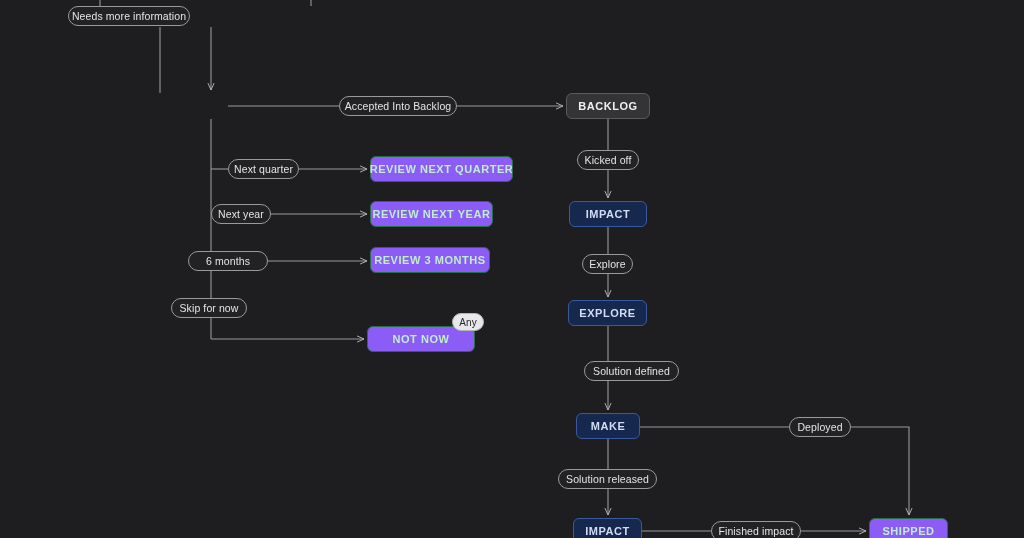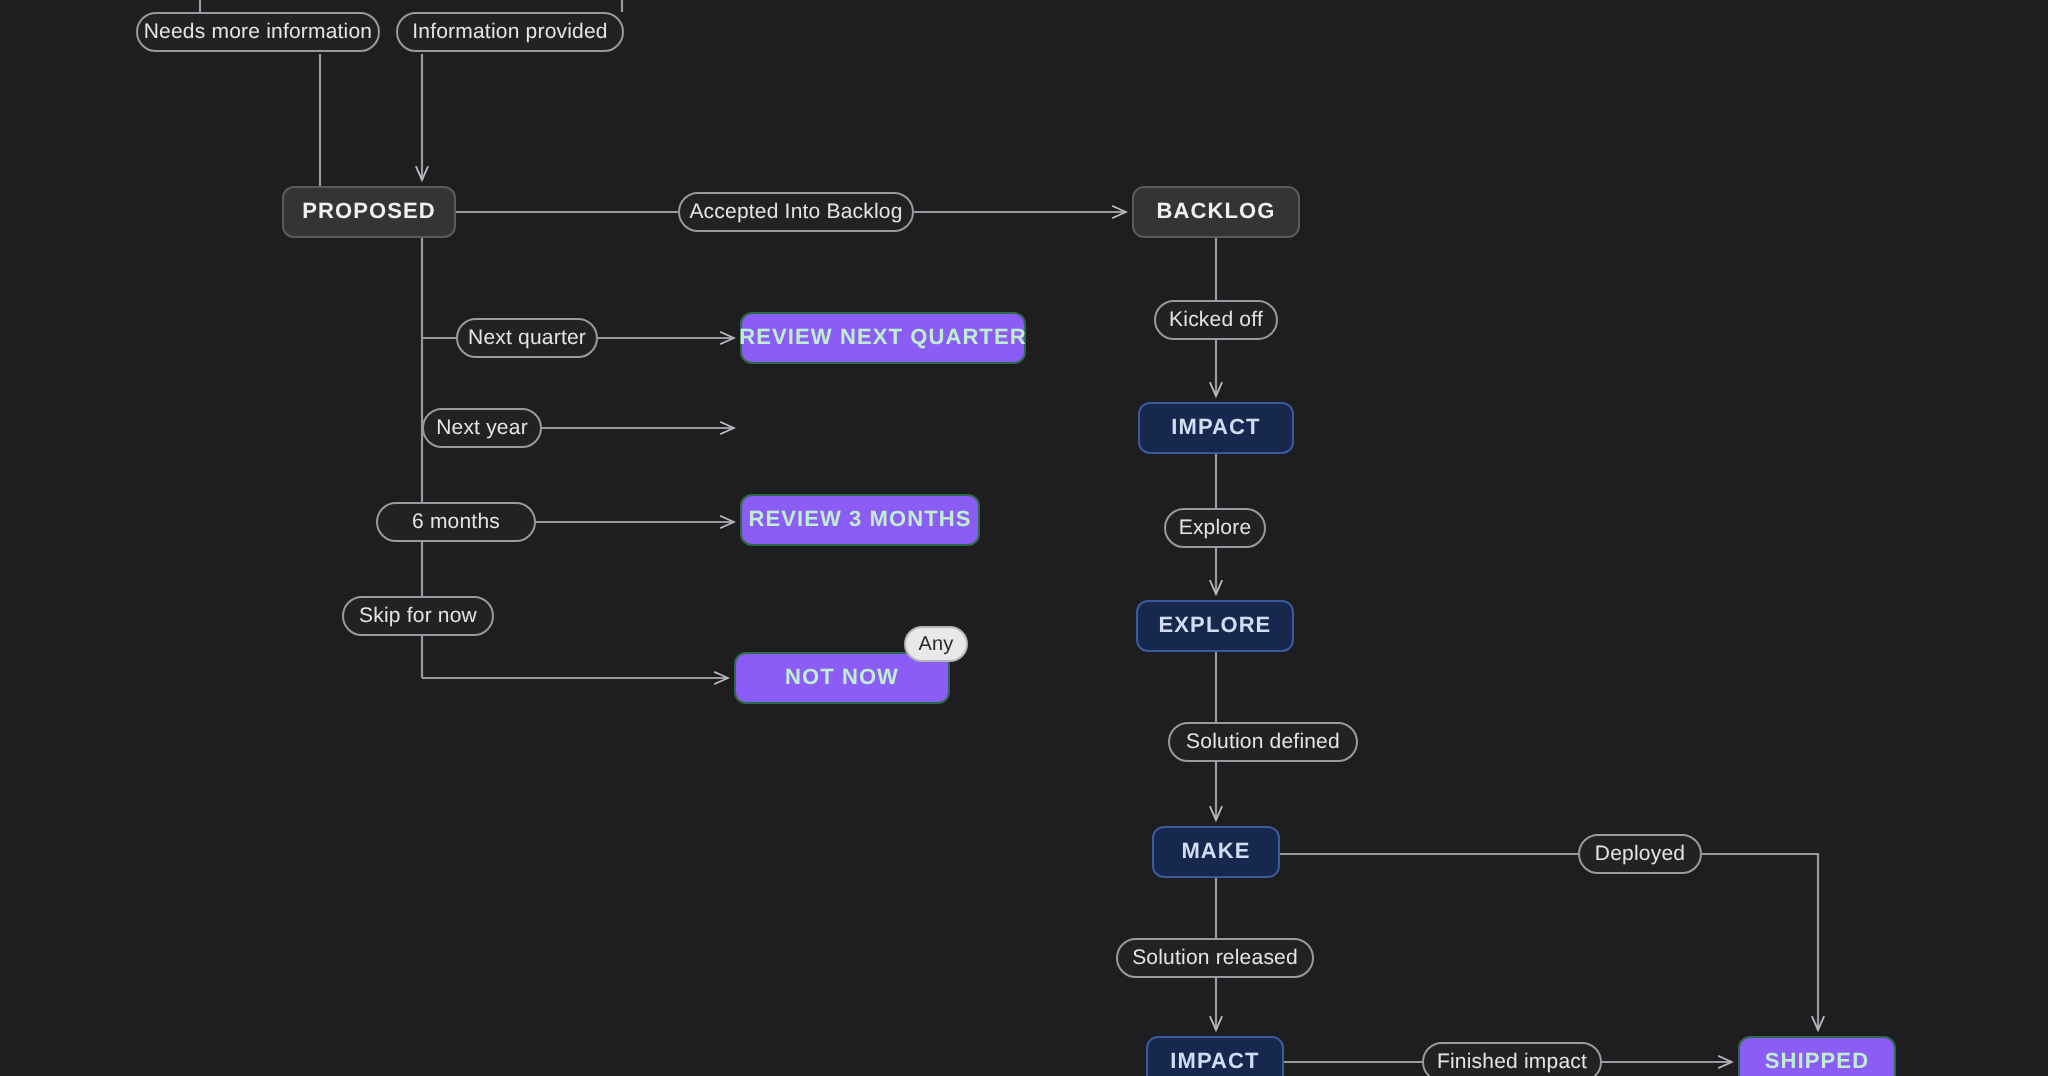--- a/index.html
+++ b/index.html
@@ -82,44 +82,43 @@
       <path d="M 851 427 L 909 427 L 909 515" marker-end="url(#arrow)"></path>
 
       <path d="M 608 439 L 608 469"></path>
       <path d="M 608 489 L 608 515" marker-end="url(#arrow)"></path>
 
       <path d="M 642 531 L 711 531"></path>
       <path d="M 801 531 L 866 531" marker-end="url(#arrow)"></path>
     </g>
   </svg>
 
-  <div class="node state-grey" style="left:141px;top:93px;width:87px;height:26px;">PROPOSED</div>
 
   <div class="node state-grey" style="left:566px;top:93px;width:84px;height:26px;">BACKLOG</div>
 
   <div class="node state-green" style="left:370px;top:156px;width:143px;height:26px;">REVIEW NEXT QUARTER</div>
 
+  <div class="node state-green" style="left:370px;top:201px;width:123px;height:26px;">REVIEW NEXT YEAR</div>
 
   <div class="node state-green" style="left:370px;top:247px;width:120px;height:26px;">REVIEW 3 MONTHS</div>
 
   <div class="node state-green" style="left:367px;top:326px;width:108px;height:26px;">NOT NOW</div>
 
   <div class="node state-blue" style="left:569px;top:201px;width:78px;height:26px;">IMPACT</div>
 
   <div class="node state-blue" style="left:568px;top:300px;width:79px;height:26px;">EXPLORE</div>
 
   <div class="node state-blue" style="left:576px;top:413px;width:64px;height:26px;">MAKE</div>
 
   <div class="node state-blue" style="left:573px;top:518px;width:69px;height:26px;">IMPACT</div>
 
   <div class="node state-green" style="left:869px;top:518px;width:79px;height:26px;">SHIPPED</div>
 
   <div class="pill" style="left:68px;top:6px;width:122px;">Needs more information</div>
 
-  <div class="pill" style="left:198px;top:6px;width:114px;">Information provided</div>
 
   <div class="pill" style="left:339px;top:96px;width:118px;">Accepted Into Backlog</div>
 
   <div class="pill" style="left:228px;top:159px;width:71px;">Next quarter</div>
 
   <div class="pill" style="left:211px;top:204px;width:60px;">Next year</div>
 
   <div class="pill" style="left:188px;top:251px;width:80px;">6 months</div>
 
   <div class="pill" style="left:171px;top:298px;width:76px;">Skip for now</div>

